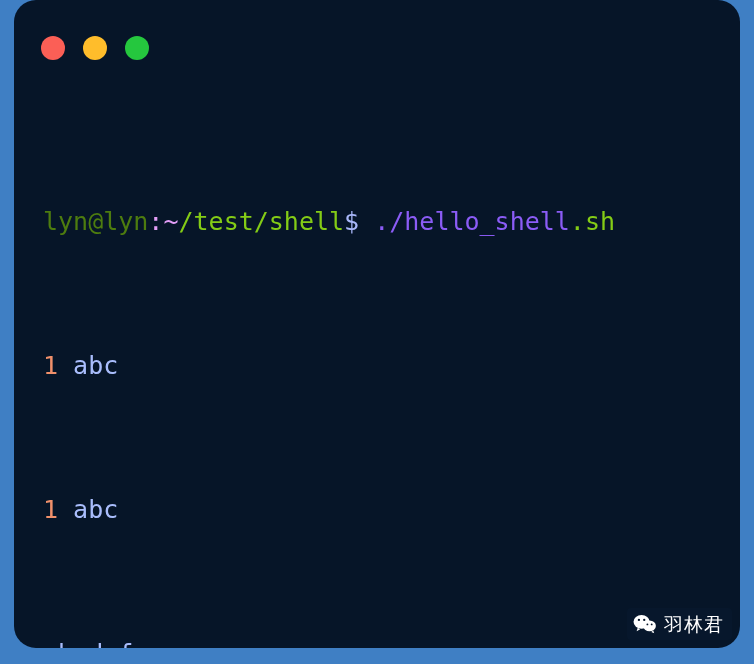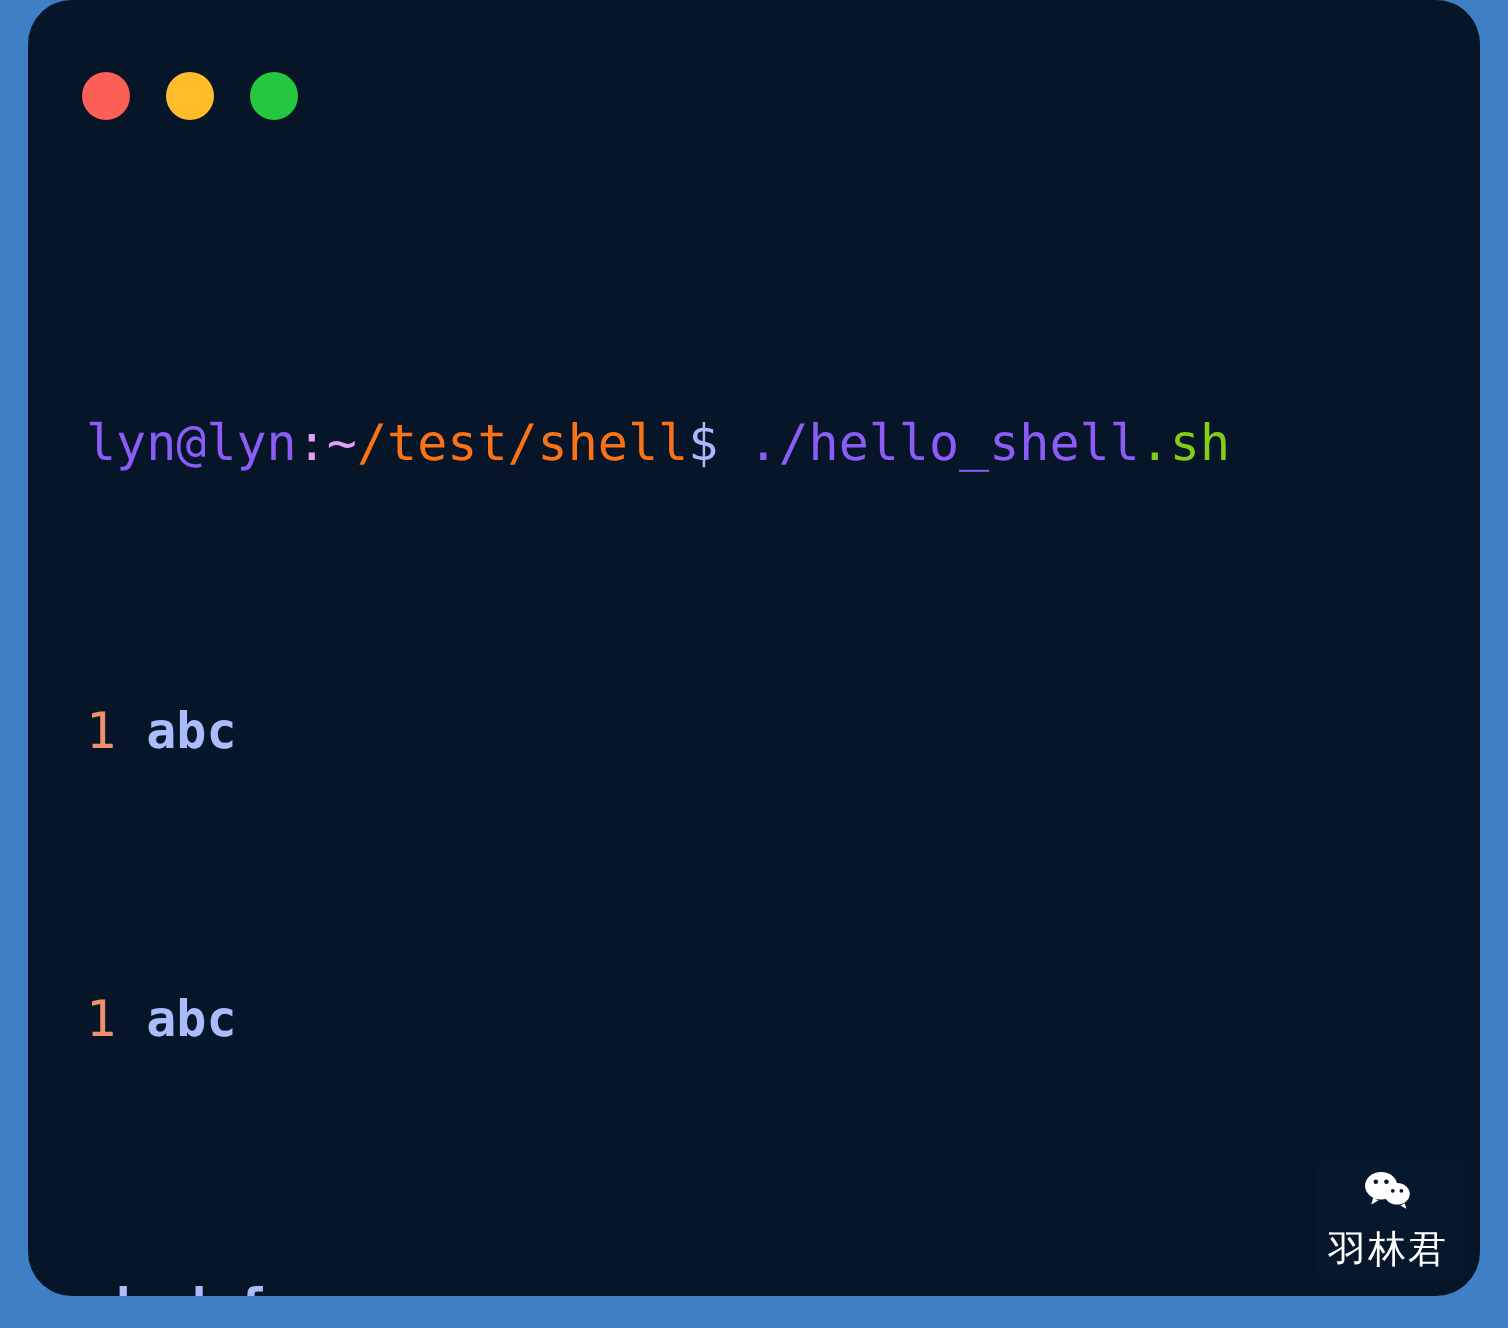--- a/index.html
+++ b/index.html
@@ -72,43 +72,42 @@
     line-height: 36px;
     letter-spacing: 0px;
     white-space: pre;
   }
   .line {
     height: 36px;
     white-space: pre;
   }
 
   
-  .c-user   { color: #8b5cf6; }
+  .c-user   { color: #4d7c0f; }
   .c-punct  { color: #e39ef7; }
   .c-tilde  { color: #e39ef7; }
-  .c-path   { color: #f97316; }
+  .c-path   { color: #84cc16; }
   .c-host   { color: #a9b8fa; }
   .c-cmd    { color: #8b5cf6; }
   .c-ext    { color: #84cc16; }
   .c-num    { color: #f0906b; }
-  .c-out    { color: #a9bdfc; font-weight: bold; }
+  .c-out    { color: #a9bdfc; }
 
   
   #watermark {
     position: absolute;
     right: 8px;
     bottom: 8px;
     display: flex;
     align-items: center;
     gap: 7px;
     padding: 4px 8px 4px 6px;
     background: rgba(10, 26, 48, 0.55);
     border-radius: 4px;
     z-index: 5;
-    flex-direction: column;
   }
   #watermark .wm-logo {
     width: 24px;
     height: 24px;
     display: block;
   }
   #watermark .wm-text {
     color: #ffffff;
     font-family: "DejaVu Sans", "Liberation Sans", sans-serif;
     font-size: 19px;

